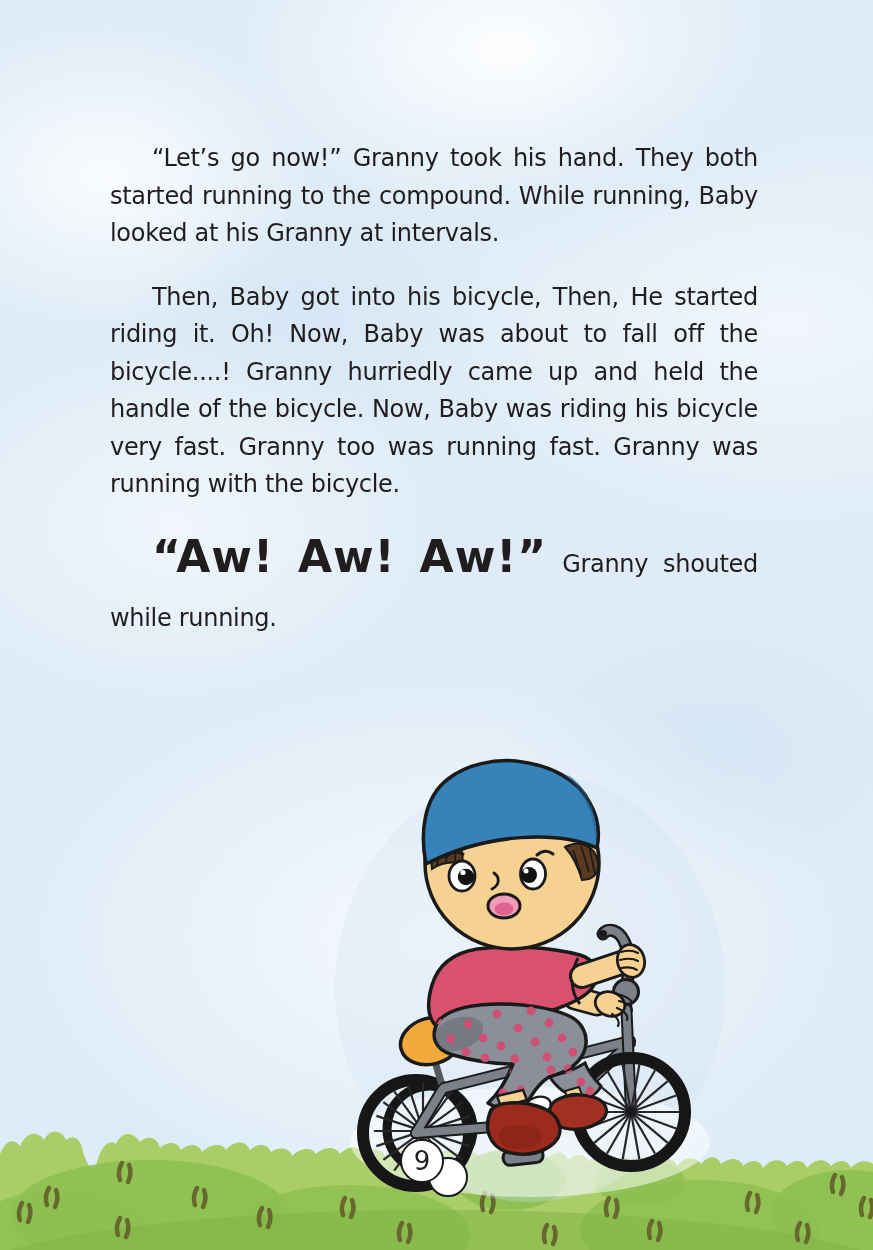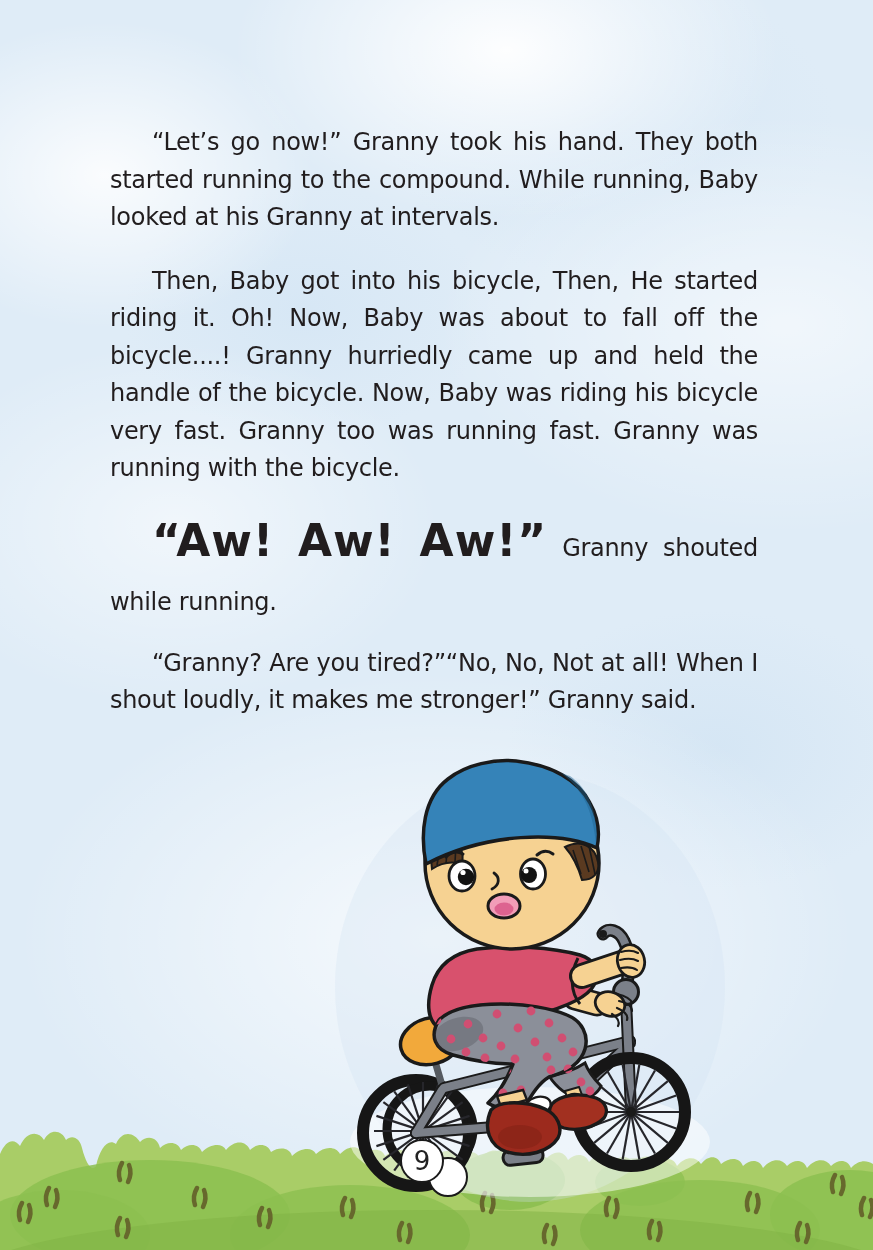--- a/index.html
+++ b/index.html
@@ -15,21 +15,21 @@
       radial-gradient(ellipse 300px 200px at 82% 60%, rgba(205,225,242,.55), rgba(255,255,255,0) 70%),
       radial-gradient(ellipse 260px 180px at 35% 25%, rgba(206,226,243,.5), rgba(255,255,255,0) 70%),
       radial-gradient(ellipse 320px 220px at 70% 10%, rgba(209,228,244,.45), rgba(255,255,255,0) 70%),
       var(--sky,#dfecf7);
   }
   #story{
     position:absolute;left:110px;top:124px;width:648px;
     font-size:24px;line-height:37.5px;letter-spacing:-0.3px;
     color:#211d1e;text-align:justify;
   }
-  #story p{margin:0 0 26px 0;text-indent:42px;}
+  #story p{margin:16px 0 26px 0;text-indent:42px;}
   #story p.shout-line{margin:8px 0 16px 0;line-height:54px;text-indent:42px;}
   .shout{font-size:44px;font-weight:800;letter-spacing:1px;margin-top:25px;}
   #illustration{position:absolute;left:325px;top:752px;width:410px;height:450px;z-index:2;}
   #grass{position:absolute;left:0;bottom:0;width:873px;height:130px;z-index:1;}
   .badge-back{
     position:absolute;left:428px;top:1157px;width:40px;height:40px;border-radius:50%;
     background:#fff;border:2px solid #1a1a1a;z-index:3;box-sizing:border-box;
   }
   .badge{
     position:absolute;left:400px;top:1139px;width:44px;height:44px;border-radius:50%;
@@ -50,21 +50,20 @@
 </style>
 </head>
 <body>
 
 <div id="page">
 
   <div id="story">
     <p>“Let’s go now!” Granny took his hand. They both started running to the compound. While running, Baby looked at his Granny at intervals.</p>
     <p>Then, Baby got into his bicycle, Then, He started riding it. Oh! Now, Baby was about to fall off the bicycle....! Granny hurriedly came up and held the handle of the bicycle. Now, Baby was riding his bicycle very fast. Granny too was running fast. Granny was running with the bicycle.</p>
     <p class="shout-line"><span class="shout">“Aw! Aw! Aw!”</span><span> Granny shouted while running.</span></p>
-    <p>“Granny? Are you tired?”“No, No, Not at all! When I shout loudly, it makes me stronger!” Granny said.</p>
   </div>
 
   <svg id="grass" viewBox="0 0 873 130" preserveAspectRatio="none" aria-hidden="true">
     <path class="f-grass" d="M0,34 C6,20 14,18 20,26 C26,12 38,10 44,20 C50,8 62,10 66,20 C72,14 80,18 82,28 C86,44 92,52 96,46 C100,28 108,18 116,24 C122,10 134,12 140,22 C148,14 158,18 160,28 C168,20 178,22 181,30 C189,22 199,24 202,32 C210,24 222,22 226,30 C234,20 246,20 250,30 C258,22 268,24 271,32 C280,26 290,28 292,36 C300,28 312,26 316,34 C324,26 336,26 340,34 C350,24 360,26 363,34 C372,28 382,28 385,36 C394,28 406,28 410,36 C420,26 432,26 436,36 C444,28 454,30 457,38 C465,30 476,30 480,38 C490,28 500,28 504,38 C512,30 520,32 523,40 C531,32 541,32 545,40 C553,30 564,30 568,40 C576,32 586,34 589,42 C597,32 608,32 613,42 C621,34 630,36 633,44 C641,34 652,34 657,44 C665,36 674,38 677,46 C685,36 696,36 701,44 C709,34 718,36 721,44 C731,36 740,38 743,46 C751,38 760,40 763,48 C771,38 782,38 787,46 C795,38 804,40 807,48 C815,38 826,38 831,46 C839,38 848,40 851,48 C859,40 866,40 873,44 L873,130 L0,130 Z"></path>
     <g>
       <ellipse class="f-grassdark" cx="150" cy="95" rx="140" ry="55" opacity="0.85"></ellipse>
       <ellipse class="f-grassdark" cx="60" cy="115" rx="90" ry="45" opacity="0.8"></ellipse>
       <ellipse class="f-grassdark" cx="350" cy="115" rx="120" ry="50" opacity="0.8"></ellipse>
       <ellipse class="f-grassdark" cx="510" cy="60" rx="55" ry="30" opacity="0.9"></ellipse>
       <ellipse class="f-grassdark" cx="640" cy="62" rx="45" ry="24" opacity="0.75"></ellipse>

